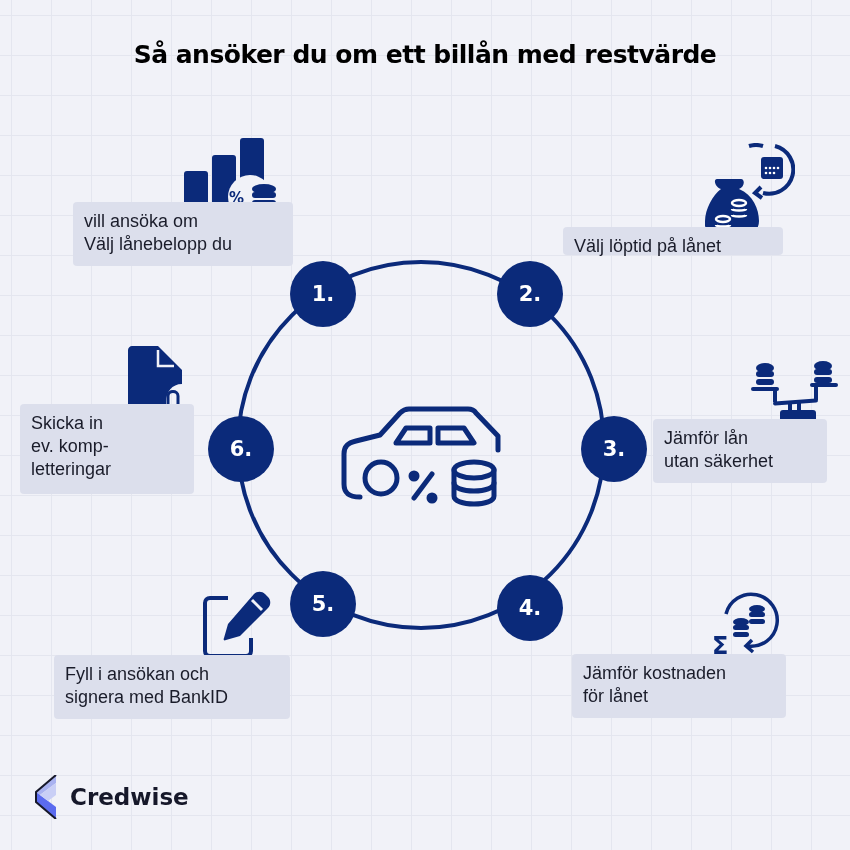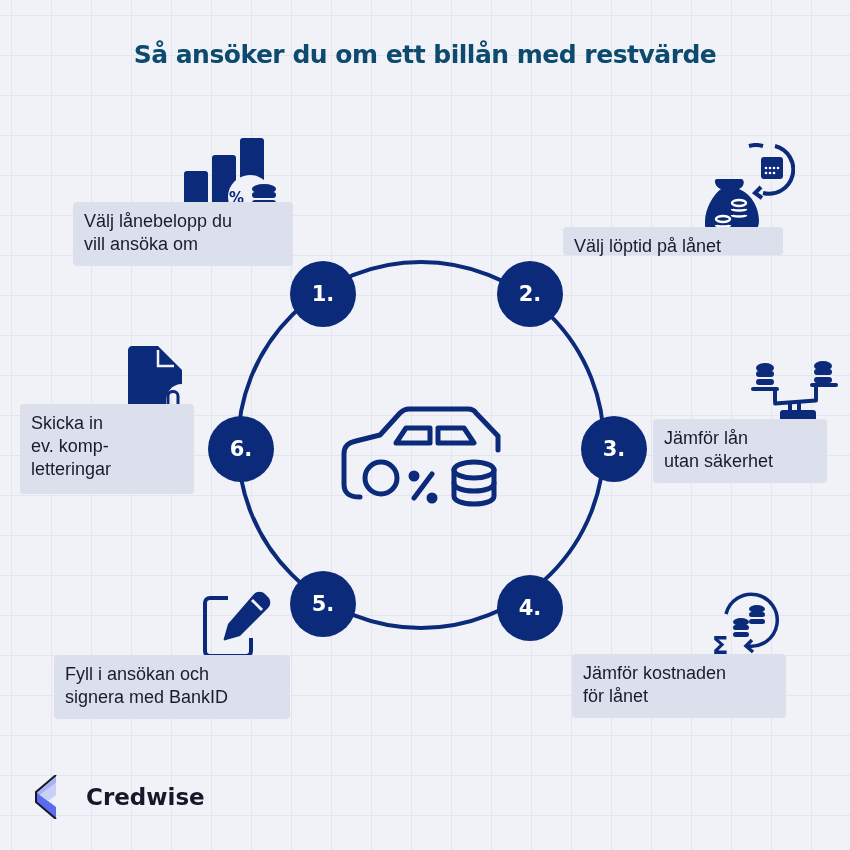--- a/index.html
+++ b/index.html
@@ -10,38 +10,38 @@
       linear-gradient(to right, #e4e6ef 1px, transparent 1px),
       linear-gradient(to bottom, #e4e6ef 1px, transparent 1px);
     background-size: 40px 40px;
     background-position: 11px 15px;
     font-family: "Liberation Sans", sans-serif;
     color: #16182a;
   }
   .title {
     position: absolute; left: 0; right: 0; top: 40px; text-align: center;
     font-family: "DejaVu Sans", sans-serif; font-weight: bold; font-size: 25px;
-    color: #0c4a6e; letter-spacing: -0.5px;
+    color: #000000; letter-spacing: -0.5px;
   }
   .ring {
     position: absolute; left: 236px; top: 260px; width: 370px; height: 370px;
     border: 4px solid #0b2a7a; border-radius: 50%; box-sizing: border-box;
   }
   .num {
     position: absolute; width: 66px; height: 66px; border-radius: 50%;
     background: #0b2a7a; color: #fff; display: flex; align-items: center; justify-content: center;
     font-family: "DejaVu Sans", sans-serif; font-weight: bold; font-size: 21px;
   }
   .label {
     position: absolute; background: #dcdfec; border-radius: 4px;
     font-size: 18px; line-height: 23px; color: #1a1c2a; padding: 8px 11px; box-sizing: border-box;
   }
   .icon { position: absolute; }
   .brand {
-    position: absolute; left: 34px; top: 775px; display: flex; align-items: center; gap: 28px;
+    position: absolute; left: 34px; top: 775px; display: flex; align-items: center; gap: 12px;
   }
   .brand-name {
     font-family: "DejaVu Sans", sans-serif; font-weight: bold; font-size: 23px; color: #16182a;
   }
 </style>
 </head>
 <body>
 
 <div class="title">Så ansöker du om ett billån med restvärde</div>
 
@@ -71,22 +71,22 @@
   <rect x="2" y="34" width="24" height="36" rx="3" fill="#0b2a7a"></rect>
   <rect x="30" y="18" width="24" height="52" rx="3" fill="#0b2a7a"></rect>
   <rect x="58" y="1" width="24" height="69" rx="3" fill="#0b2a7a"></rect>
   <circle cx="68" cy="60" r="22" fill="#f1f2f8"></circle>
   <text x="47" y="66" font-family="DejaVu Sans, sans-serif" font-size="15" font-weight="bold" fill="#0b2a7a">%</text>
   <ellipse cx="82" cy="52" rx="12" ry="5" fill="#0b2a7a"></ellipse>
   <rect x="70" y="55" width="24" height="6" rx="3" fill="#0b2a7a"></rect>
   <rect x="70" y="63" width="24" height="6" rx="3" fill="#0b2a7a"></rect>
 </svg>
 <div class="label" style="left:73px;top:202px;width:220px;height:64px">
+  <div>vill ansöka om</div>
   <div>Välj lånebelopp du</div>
-  <div>vill ansöka om</div>
 </div>
 
 <svg class="icon" style="left:705px;top:143px" width="90" height="92" viewBox="0 0 90 92">
   <path d="M70 3 A24 24 0 1 1 58 50" fill="none" stroke="#0b2a7a" stroke-width="4"></path>
   <path d="M44 3 A24 24 0 0 1 58 3" fill="none" stroke="#0b2a7a" stroke-width="4"></path>
   <path d="M56 44 L50 50 L57 55" fill="none" stroke="#0b2a7a" stroke-width="4"></path>
   <rect x="56" y="14" width="22" height="22" rx="3" fill="#0b2a7a"></rect>
   <g fill="#fff">
       <circle cx="61" cy="25" r="1.3"></circle>
       <circle cx="65" cy="25" r="1.3"></circle>

